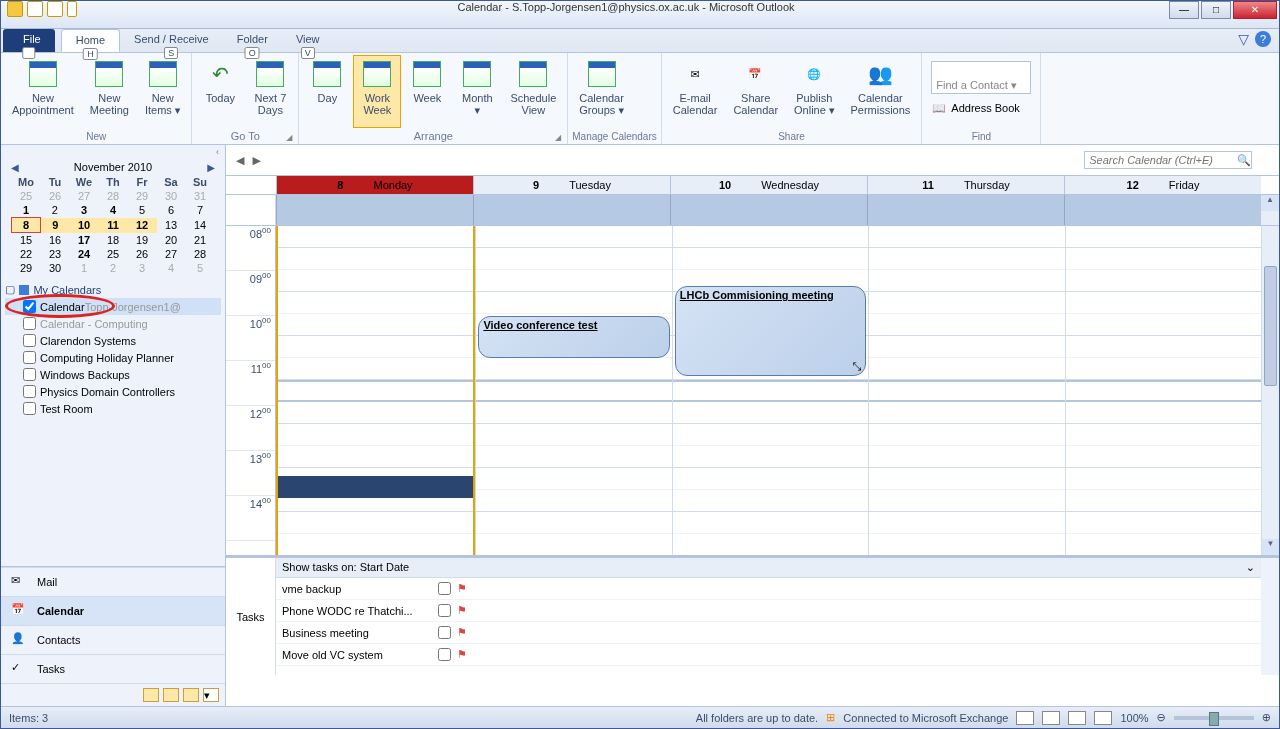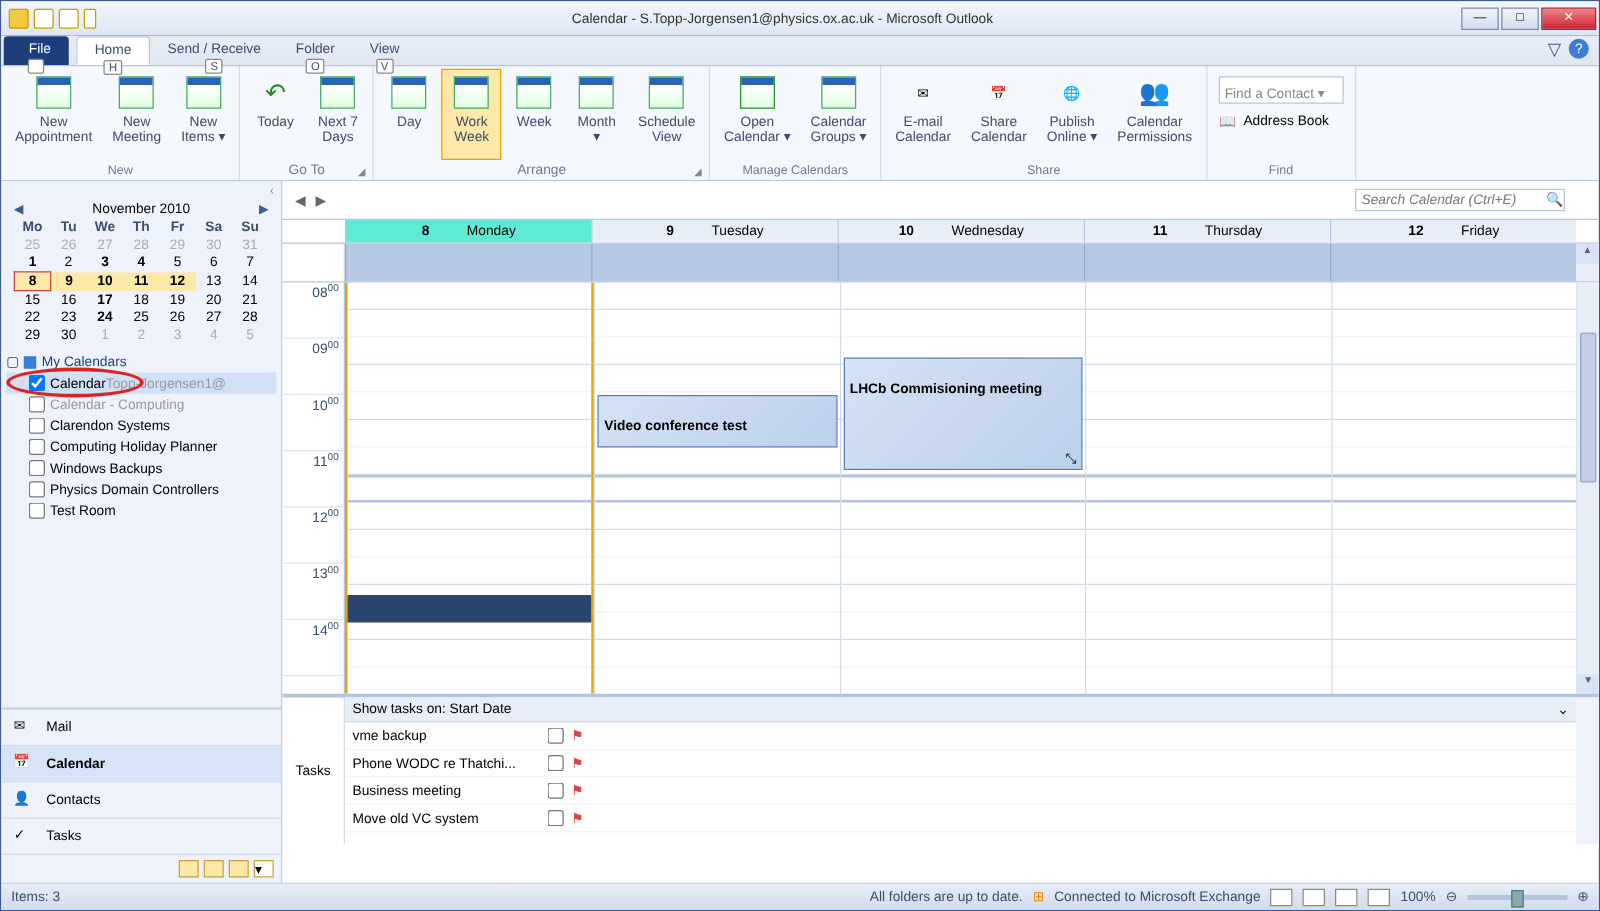--- a/index.html
+++ b/index.html
@@ -1,17 +1,17 @@
 <!DOCTYPE html>
 <html><head>
 <meta charset="utf-8">
 <style>
 * { margin: 0; padding: 0; box-sizing: border-box; font-family: "Segoe UI", Tahoma, sans-serif; font-size: 11px; }
 body { background: #fff; width: 1280px; height: 729px; overflow: hidden; border: 1px solid #3b5998; }
-.titlebar { height: 28px; background: linear-gradient(#f3f7fc, #dce6f4); display: flex; align-items: center; border-bottom: 1px solid #a9b8d4; }
+.titlebar { height: 28px; background: linear-gradient(#f3f7fc, #dce6f4); display: flex; align-items: flex-start; border-bottom: 1px solid #a9b8d4; }
 .titlebar .qat { display: flex; gap: 4px; padding: 0 6px; align-items: center; }
 .titlebar .qat span { width: 16px; height: 16px; background: #f5c842; border: 1px solid #c69c00; border-radius: 2px; display: inline-block; }
 .titlebar .title { flex: 1; text-align: center; color: #333; }
 .titlebar .winbtns { display: flex; }
 .titlebar .winbtns div { width: 30px; height: 18px; border: 1px solid #7a8aa8; margin-right: 2px; background: linear-gradient(#f0f4fa, #d0dbec); text-align: center; line-height: 16px; font-size: 10px; }
 .titlebar .winbtns .close { width: 44px; background: linear-gradient(#e88, #c23); color: #fff; border-color: #a23; }
 .ribbon-tabs { height: 24px; display: flex; background: linear-gradient(#e8eef8, #dfe7f2); border-bottom: 1px solid #b5c4dd; padding-left: 2px; position: relative; }
 .ribbon-tabs .tab { padding: 4px 14px 3px; cursor: pointer; position: relative; color: #3b4d6b; }
 .ribbon-tabs .tab.file { background: #1e3e7b; color: #fff; border-radius: 3px 3px 0 0; margin-right: 6px; padding-left: 20px; }
 .ribbon-tabs .tab.active { background: #fff; border: 1px solid #b5c4dd; border-bottom: 1px solid #fff; border-radius: 3px 3px 0 0; }
@@ -64,37 +64,37 @@
 .calview { flex: 1; display: flex; flex-direction: column; background: #fff; position: relative; }
 .calhdr { display: flex; align-items: center; padding: 6px 10px; gap: 8px; }
 .calhdr .nav { color: #666; cursor: pointer; }
 .calhdr .title { font-size: 20px; color: #555; }
 .calhdr .search { margin-left: auto; }
 .calhdr .search input { width: 168px; padding: 2px 4px; border: 1px solid #b5c4dd; font-style: italic; color: #888; }
 .calhdr .search .mag { color: #3b5998; position: relative; left: -18px; }
 .dayhdr { display: flex; border-top: 1px solid #b5c4dd; border-bottom: 1px solid #b5c4dd; }
 .dayhdr .tcol { width: 50px; }
 .dayhdr .day { flex: 1; text-align: center; padding: 3px 0; background: #e8eef8; border-left: 1px solid #b5c4dd; }
-.dayhdr .day.today { background: #5eead4; }
+.dayhdr .day.today { background: #b91c1c; }
 .dayhdr .day .num { font-weight: bold; margin-right: 30px; }
 .allday { display: flex; height: 30px; }
 .allday .tcol { width: 50px; border-right: 1px solid #d0dbec; }
 .allday .day { flex: 1; background: #b5c9e3; border-left: 1px solid #93a8c8; }
 .allday .scol { width: 18px; background: #e8eef8; }
 .grid { display: flex; height: 330px; overflow: hidden; border-top: 1px solid #b5c4dd; }
 .grid .tcol { width: 50px; border-right: 1px solid #b5c4dd; }
 .grid .tcol .hr { height: 45px; text-align: right; padding-right: 4px; color: #3b4d6b; border-bottom: 1px solid #e0e6f0; }
 .grid .tcol .hr sup { font-size: 8px; }
 .grid .days { flex: 1; display: flex; position: relative; }
 .grid .day { flex: 1; border-left: 1px solid #d0dbec; position: relative; }
 .grid .day.today { border-left: 2px solid #e5a500; border-right: 2px solid #e5a500; }
 .grid .day .slot { height: 22px; border-bottom: 1px solid #eef3fb; }
 .grid .day .slot.hr { border-bottom: 1px solid #d0dbec; }
 .grid .day .slot.lunch { border-top: 2px solid #b5c4dd; border-bottom: 2px solid #b5c4dd; }
-.appt { position: absolute; left: 2px; right: 2px; background: linear-gradient(135deg, #d4e2f4, #bcd0ea); border: 1px solid #5a7bb0; border-radius: 0; padding: 18px 4px; font-size: 10px; overflow: hidden; }
+.appt { position: absolute; left: 2px; right: 2px; background: linear-gradient(135deg, #d4e2f4, #bcd0ea); border: 1px solid #5a7bb0; border-radius: 12px; padding: 2px 4px; font-size: 10px; overflow: hidden; text-decoration: underline; }
 .appt b { font-weight: bold; }
 .sel-slot { position: absolute; left: 0; right: 0; top: 250px; height: 22px; background: #2a4570; }
 .grid .scol { width: 18px; background: #eef3fb; border-left: 1px solid #d0dbec; display: flex; flex-direction: column; }
 .scol .up, .scol .dn { height: 16px; text-align: center; color: #666; background: #d7e4f7; cursor: pointer; font-size: 8px; }
 .scol .track { flex: 1; background: #e8eef8; }
 .scol .thumb { height: 120px; background: #c0cde4; border: 1px solid #93a8c8; margin: 40px 2px 0; border-radius: 2px; }
 
 .tasks { border-top: 3px solid #b5c4dd; display: flex; height: 120px; }
 .tasks .lbl { width: 50px; border-right: 1px solid #d0dbec; display: flex; align-items: center; justify-content: center; }
 .tasks .content { flex: 1; }
@@ -214,26 +214,20 @@
           <div class="lbl">Schedule<br>View</div>
         </div>
   </div>
       <div class="name"><span>Arrange</span><span class="dlg">◢</span></div>
     </div>
 
   <div class="rgroup">
       <div class="items">
     <div class="rbtn">
           <div class="icon">
-            <div class="cal-icon" style="border-color:#2a8a2a"></div>
-          </div>
-          <div class="lbl">Open<br>Calendar ▾</div>
-        </div>
-    <div class="rbtn">
-          <div class="icon">
             <div class="cal-icon"></div>
           </div>
           <div class="lbl">Calendar<br>Groups ▾</div>
         </div>
   </div>
       <div class="name">Manage Calendars</div>
     </div>
 
   <div class="rgroup">
       <div class="items">
@@ -253,21 +247,21 @@
           <div class="icon people-icon">👥</div>
           <div class="lbl">Calendar<br>Permissions</div>
         </div>
   </div>
       <div class="name">Share</div>
     </div>
 
   <div class="rgroup">
       <div class="items" style="flex-direction:column;align-items:flex-start;padding-top:4px">
     <div class="rbtn small">
-          <span style="border:1px solid #b5c4dd;padding:6px 14px 1px 4px;background:#fff;color:#888">Find a Contact ▾</span>
+          <span style="border:1px solid #b5c4dd;padding:17px 14px 1px 4px;background:#fff;color:#888">Find a Contact ▾</span>
         </div>
     <div class="rbtn small">
           <div class="icon">📖</div>
           <span>Address Book</span>
         </div>
   </div>
       <div class="name">Find</div>
     </div>
 </div>
 

